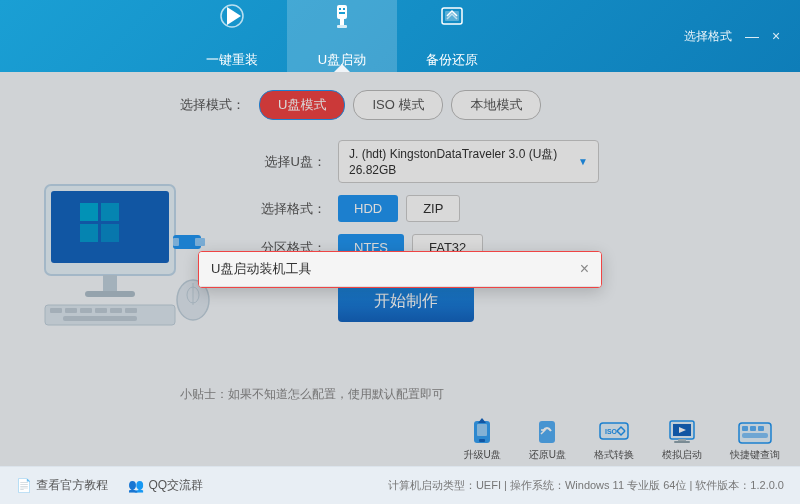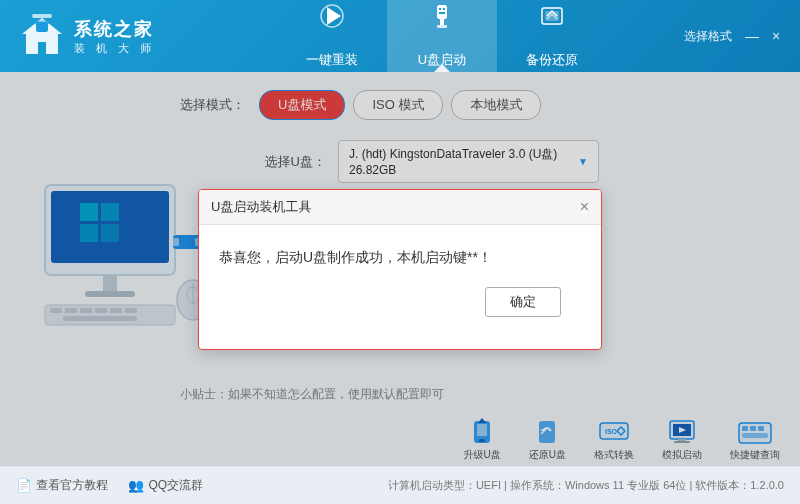--- a/index.html
+++ b/index.html
@@ -335,36 +335,20 @@
       padding: 5px 24px;
       font-size: 13px;
       color: #333;
       cursor: pointer;
     }
   </style>
 </head>
 <body>
 
 <div class="header">
-  <div class="logo-area">
-
-    <svg class="logo-icon" viewBox="0 0 48 48" xmlns="http://www.w3.org/2000/svg">
-      <polygon points="24,6 44,22 40,22 40,42 28,42 28,30 20,30 20,42 8,42 8,22 4,22" fill="white" opacity="0.9"></polygon>
-      <rect x="18" y="10" width="12" height="10" rx="2" fill="#1a9fd4"></rect>
-      <rect x="14" y="2" width="20" height="4" rx="2" fill="white" opacity="0.7"></rect>
-
-      <circle cx="24" cy="18" r="2" fill="#2196f3"></circle>
-      <path d="M20,15 Q24,11 28,15" stroke="#2196f3" stroke-width="1.5" fill="none"></path>
-      <path d="M17,12 Q24,6 31,12" stroke="#2196f3" stroke-width="1.5" fill="none" opacity="0.6"></path>
-    </svg>
-    <div class="logo-text">
-      <div class="logo-title">系统之家</div>
-      <div class="logo-subtitle">装 机 大 师</div>
-    </div>
-  </div>
 
   <div class="nav-tabs">
 
     <div class="nav-tab">
       <svg width="26" height="26" viewBox="0 0 26 26">
         <polygon points="8,4 22,13 8,22" fill="white"></polygon>
         <circle cx="13" cy="13" r="11" fill="none" stroke="white" stroke-width="1.5" opacity="0.7"></circle>
       </svg>
       <span class="nav-tab-label">一键重装</span>
     </div>
@@ -537,26 +521,20 @@
       <span class="bottom-icon-label">快捷键查询</span>
     </div>
 
   </div>
 
   <div class="dialog-overlay">
     <div class="dialog">
       <div class="dialog-header">
         <span class="dialog-title">U盘启动装机工具</span>
         <span class="dialog-close">×</span>
-      </div>
-      <div class="dialog-body">
-        <div class="dialog-message">恭喜您，启动U盘制作成功，本机启动键**！</div>
-        <div class="dialog-footer">
-          <button class="dialog-ok-btn">确定</button>
-        </div>
       </div>
     </div>
   </div>
 
 </div>
 
 <div class="footer">
   <div class="footer-left">
     <span class="footer-link">
       <span style="font-size:13px;">📄</span>

